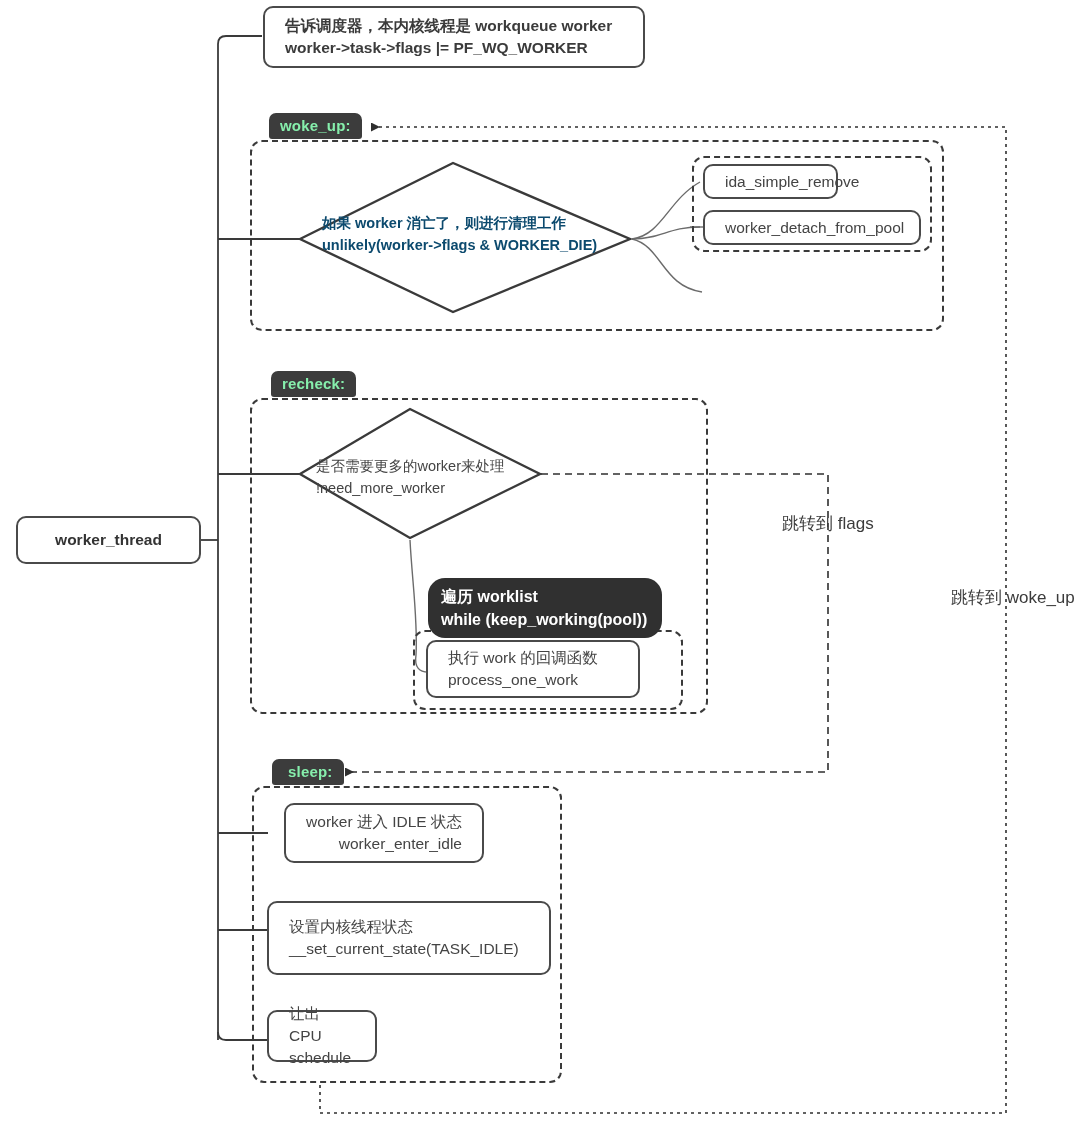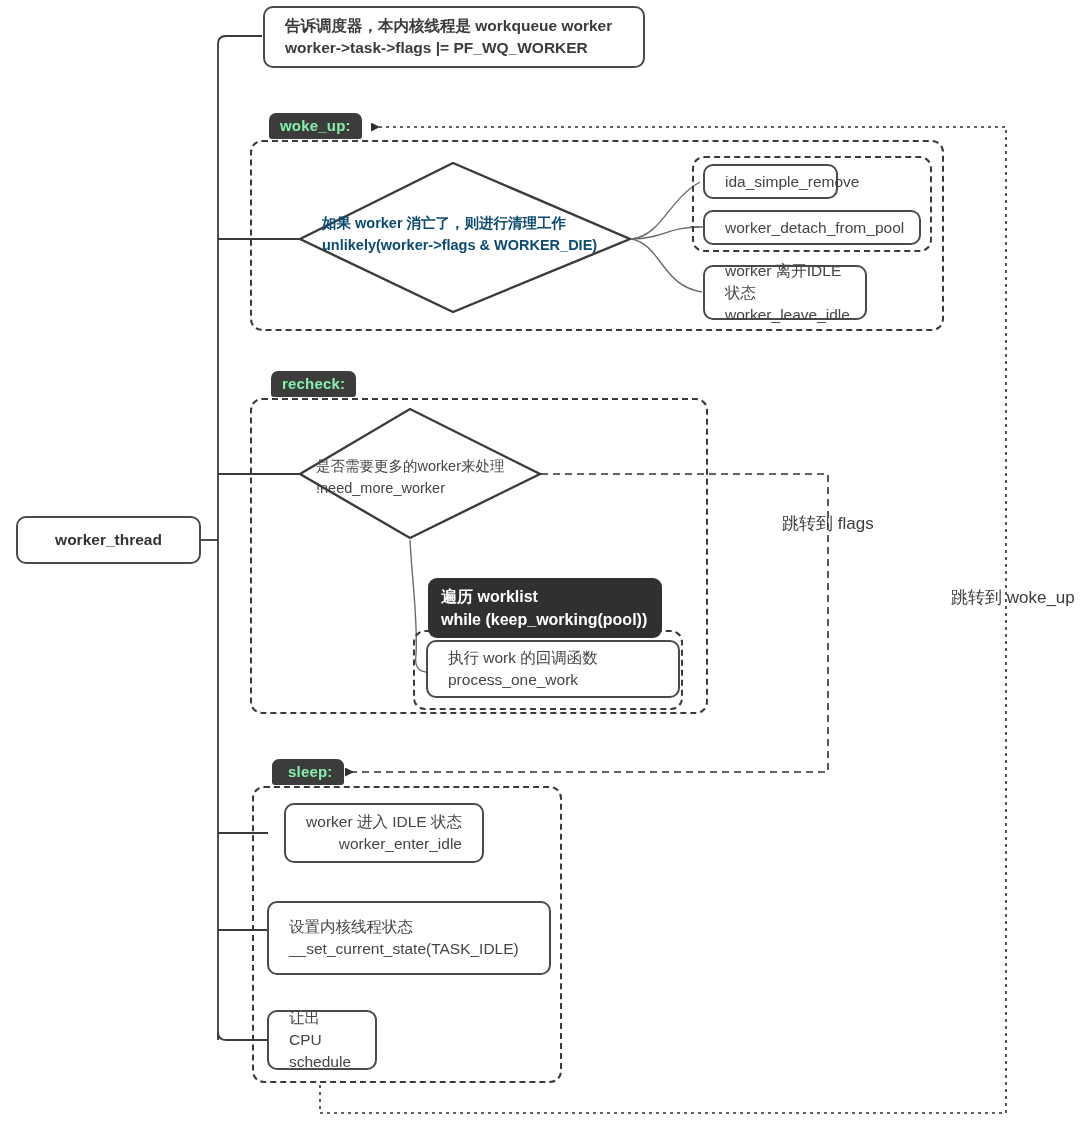--- a/index.html
+++ b/index.html
@@ -21,21 +21,21 @@
     position:absolute;box-sizing:border-box;
     background:#3c3c3c;color:#86efac;font-weight:bold;font-size:15px;
     border-radius:7px 7px 3px 3px;
     padding:4px 11px 5px 11px;letter-spacing:.2px;
     display:flex;align-items:center;
     z-index:5;
   }
   .darkbox{
     position:absolute;box-sizing:border-box;
     background:#303030;color:#ffffff;font-weight:bold;font-size:16px;line-height:1.45;
-    border-radius:9px;padding:1px 13px;white-space:pre-line;
+    border-radius:17px;padding:1px 13px;white-space:pre-line;
     display:flex;flex-direction:column;justify-content:center;
     z-index:4;
   }
   .dashgroup{
     position:absolute;box-sizing:border-box;
     border:2.5px dashed #3a3a3a;border-radius:12px;background:transparent;
   }
   .dashgroup.thin{border-width:2px;}
   .jumplabel{
     position:absolute;color:#3b3b3b;font-size:17px;white-space:nowrap;
@@ -121,59 +121,55 @@
 unlikely(worker-&gt;flags &amp; WORKER_DIE)</div>
 
   <div class="dashgroup thin" style="left:692px;top:156px;width:240px;height:96px;"></div>
 
   <div class="node" style="left:703px;top:164px;width:135px;height:35px;">
     <span>ida_simple_remove</span>
   </div>
   <div class="node" style="left:703px;top:210px;width:218px;height:35px;">
     <span>worker_detach_from_pool</span>
   </div>
-  <div class="node" style="left:703px;top:265px;width:164px;height:55px;">
-    <span>worker 离开IDLE状态
-worker_leave_idle</span>
-  </div>
 
   <div class="tag" style="left:271px;top:371px;">
     <span>recheck:</span>
   </div>
   <div class="dashgroup" style="left:250px;top:398px;width:458px;height:316px;"></div>
 
   <div class="diamondtext" style="left:316px;top:456px;width:260px;">是否需要更多的worker来处理
 !need_more_worker</div>
 
   <div class="darkbox" style="left:428px;top:578px;width:234px;height:60px;">
     <span>遍历 worklist
 while (keep_working(pool))</span>
   </div>
 
   <div class="dashgroup thin" style="left:413px;top:630px;width:270px;height:80px;"></div>
 
-  <div class="node" style="left:426px;top:640px;width:254px;height:58px;">
+  <div class="node" style="left:426px;top:640px;width:214px;height:58px;">
     <span>执行 work 的回调函数
 process_one_work</span>
   </div>
 
   <div class="tag" style="left:272px;top:759px;padding-left:16px;">
     <span>sleep:</span>
   </div>
   <div class="dashgroup" style="left:252px;top:786px;width:310px;height:297px;"></div>
 
   <div class="node" style="left:284px;top:803px;width:200px;height:60px;text-align:right;">
     <span>worker 进入 IDLE 状态
 worker_enter_idle</span>
   </div>
   <div class="node" style="left:267px;top:901px;width:284px;height:74px;">
     <span>设置内核线程状态
 __set_current_state(TASK_IDLE)</span>
   </div>
-  <div class="node" style="left:267px;top:1010px;width:110px;height:60px;">
+  <div class="node" style="left:267px;top:1010px;width:110px;height:52px;">
     <span>让出 CPU
 schedule</span>
   </div>
 
   <div class="jumplabel" style="left:782px;top:512px;">跳转到 flags</div>
   <div class="jumplabel" style="left:951px;top:586px;">跳转到 woke_up</div>
 
 </div>
 
 </body></html>

